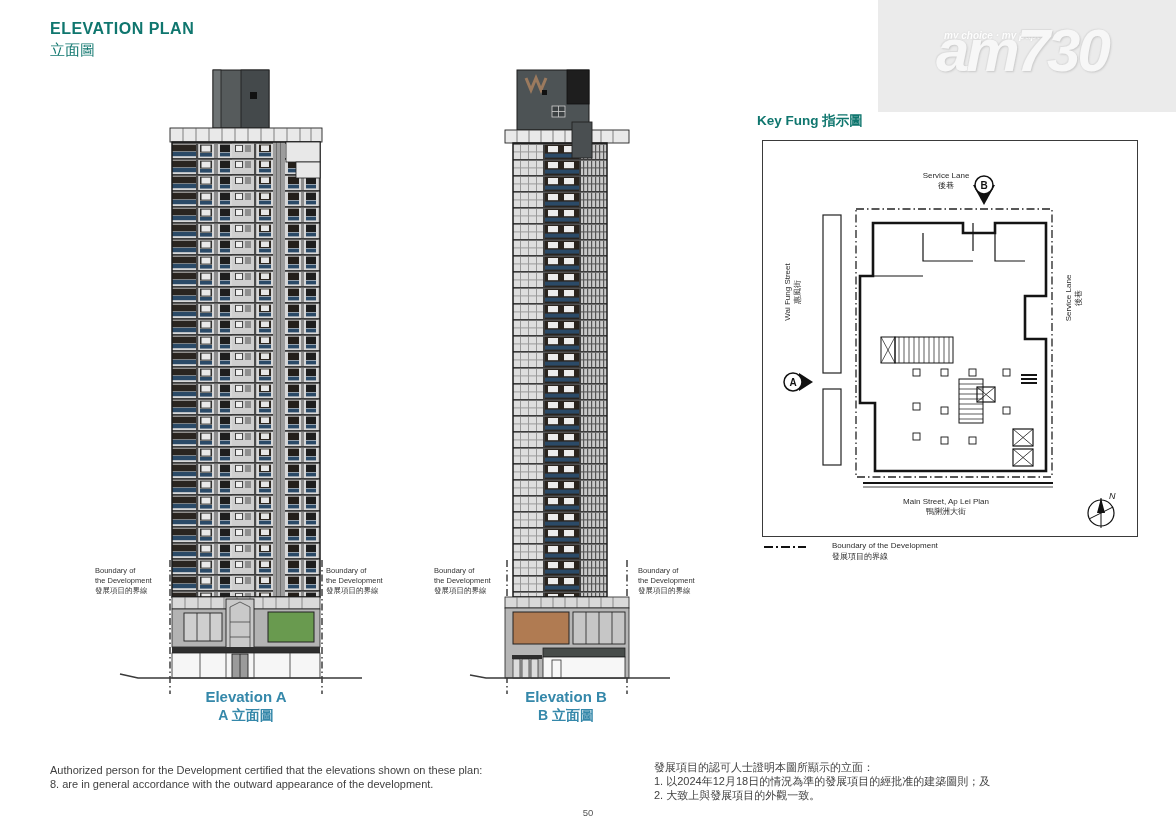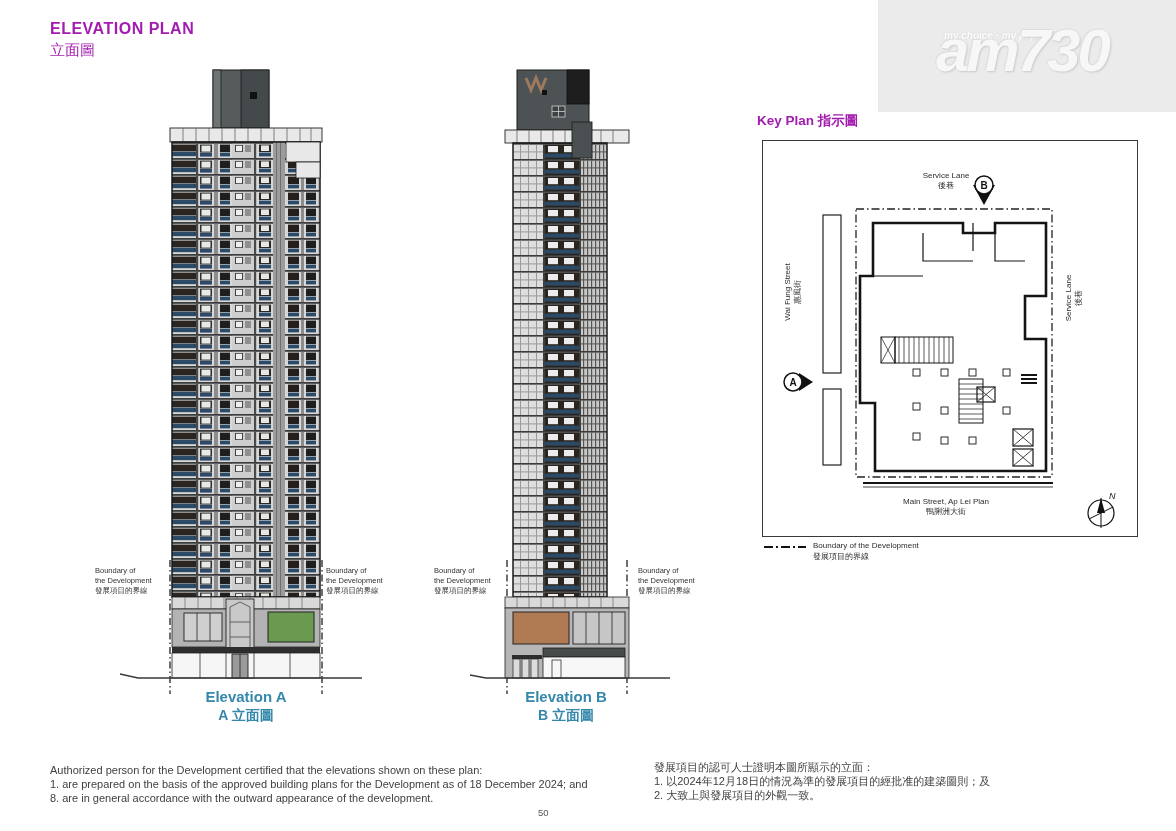--- a/index.html
+++ b/index.html
@@ -1,41 +1,41 @@
 <!DOCTYPE html>
 <html><head>
 <meta charset="utf-8">
 <style>
   html,body{margin:0;padding:0;background:#fff;}
   body{font-family:"Liberation Sans","DejaVu Sans",sans-serif;}
   .page{position:relative;width:1176px;height:831px;background:#ffffff;overflow:hidden;}
   .abs{position:absolute;}
-  .teal{color:#a21caf;}
+  .teal{color:#0f766e;}
   .title-en{left:50px;top:20px;font-size:16px;font-weight:bold;letter-spacing:.5px;}
   .title-zh{left:50px;top:41px;font-size:15px;font-weight:normal;}
   .wm-panel{left:878px;top:0;width:320px;height:112px;background:#ebebeb;}
   .wm-tag{position:absolute;left:66px;top:30px;font-size:10px;font-style:italic;font-weight:bold;color:#fdfdfd;text-shadow:0 0 2px #cfcfcf;}
   .wm-brand{position:absolute;left:58px;top:16px;font-size:60px;font-weight:bold;font-style:italic;color:#f7f7f7;letter-spacing:-3px;text-shadow:1px 1px 2px #c9c9c9,-1px -1px 1px #dddddd;}
   .bnd{font-size:7.5px;line-height:1.3;color:#333;}
   .elev-label{width:200px;text-align:center;}
   .elev-label .en{font-size:15px;font-weight:bold;color:#3588aa;}
   .elev-label .zh{font-size:14px;font-weight:bold;color:#3588aa;margin-top:2px;}
   .kp-title{left:757px;top:112px;font-size:13.5px;font-weight:bold;}
   .kp-box{left:762px;top:140px;width:374px;height:395px;border:1.2px solid #3a3a3a;background:#fff;}
   .kp-label{position:absolute;font-size:8px;line-height:1.3;color:#2b2b2b;text-align:center;white-space:nowrap;}
   .kp-top{left:183px;top:30px;transform:translateX(-50%);}
   .kp-bottom{left:183px;top:356px;transform:translateX(-50%);}
   .kp-left{left:30px;top:151px;transform:translate(-50%,-50%) rotate(-90deg);}
   .kp-right{left:311px;top:157px;transform:translate(-50%,-50%) rotate(-90deg);}
-  .legend{left:762px;top:541px;display:flex;align-items:flex-start;gap:5px;}
+  .legend{left:762px;top:541px;display:flex;align-items:flex-start;gap:24px;}
   .legend-text{font-size:8px;line-height:1.35;color:#2b2b2b;}
   .notes{font-size:11px;line-height:1.28;color:#3f3f3f;}
   .notes-en{left:50px;top:763px;width:565px;}
   .notes-zh{left:612px;top:760px;width:540px;margin-left:42px;}
-  .pagenum{left:538px;top:807px;width:100px;text-align:left;font-size:9.5px;color:#555;}
+  .pagenum{left:538px;top:807px;width:100px;text-align:center;font-size:9.5px;color:#555;}
 </style>
 </head>
 <body>
 
 <div class="page">
 
   <div class="abs teal title-en">ELEVATION PLAN</div>
   <div class="abs teal title-zh">立面圖</div>
 
   <div class="abs wm-panel">
@@ -222,21 +222,21 @@
 
   <div class="abs elev-label" style="left:146px;top:688px">
     <div class="en">Elevation A</div>
     <div class="zh">A 立面圖</div>
   </div>
   <div class="abs elev-label" style="left:466px;top:688px">
     <div class="en">Elevation B</div>
     <div class="zh">B 立面圖</div>
   </div>
 
-  <div class="abs teal kp-title">Key Plan 指示圖</div>
+  <div class="abs teal kp-title">Key Fung 指示圖</div>
 
   <div class="abs kp-box">
     <svg width="374" height="395" viewBox="0 0 374 395" style="position:absolute;left:0;top:0">
 
       <rect x="93" y="68" width="196" height="268" fill="none" stroke="#222" stroke-width="1.3" stroke-dasharray="8 3 1.5 3"></rect>
 
       <rect x="60" y="74" width="18" height="158" fill="#fff" stroke="#222" stroke-width="1.2"></rect>
       <rect x="60" y="248" width="18" height="76" fill="#fff" stroke="#222" stroke-width="1.2"></rect>
 
       <g>
@@ -322,21 +322,20 @@
       <path d="M2 6 H44" stroke="#111" stroke-width="2" stroke-dasharray="9 3 2 3"></path>
     </svg>
     <div class="legend-text">
       <div>Boundary of the Development</div>
       <div>發展項目的界線</div>
     </div>
   </div>
 
   <div class="abs notes notes-en">
     <div>Authorized person for the Development certified that the elevations shown on these plan:</div>
-    <div>1. are prepared on the basis of the approved building plans for the Development as of 18 December 2024; and</div>
     <div>8. are in general accordance with the outward appearance of the development.</div>
   </div>
   <div class="abs notes notes-zh">
     <div>發展項目的認可人士證明本圖所顯示的立面：</div>
     <div>1. 以2024年12月18日的情況為準的發展項目的經批准的建築圖則；及</div>
     <div>2. 大致上與發展項目的外觀一致。</div>
   </div>
 
   <div class="abs pagenum">50</div>
 </div>

